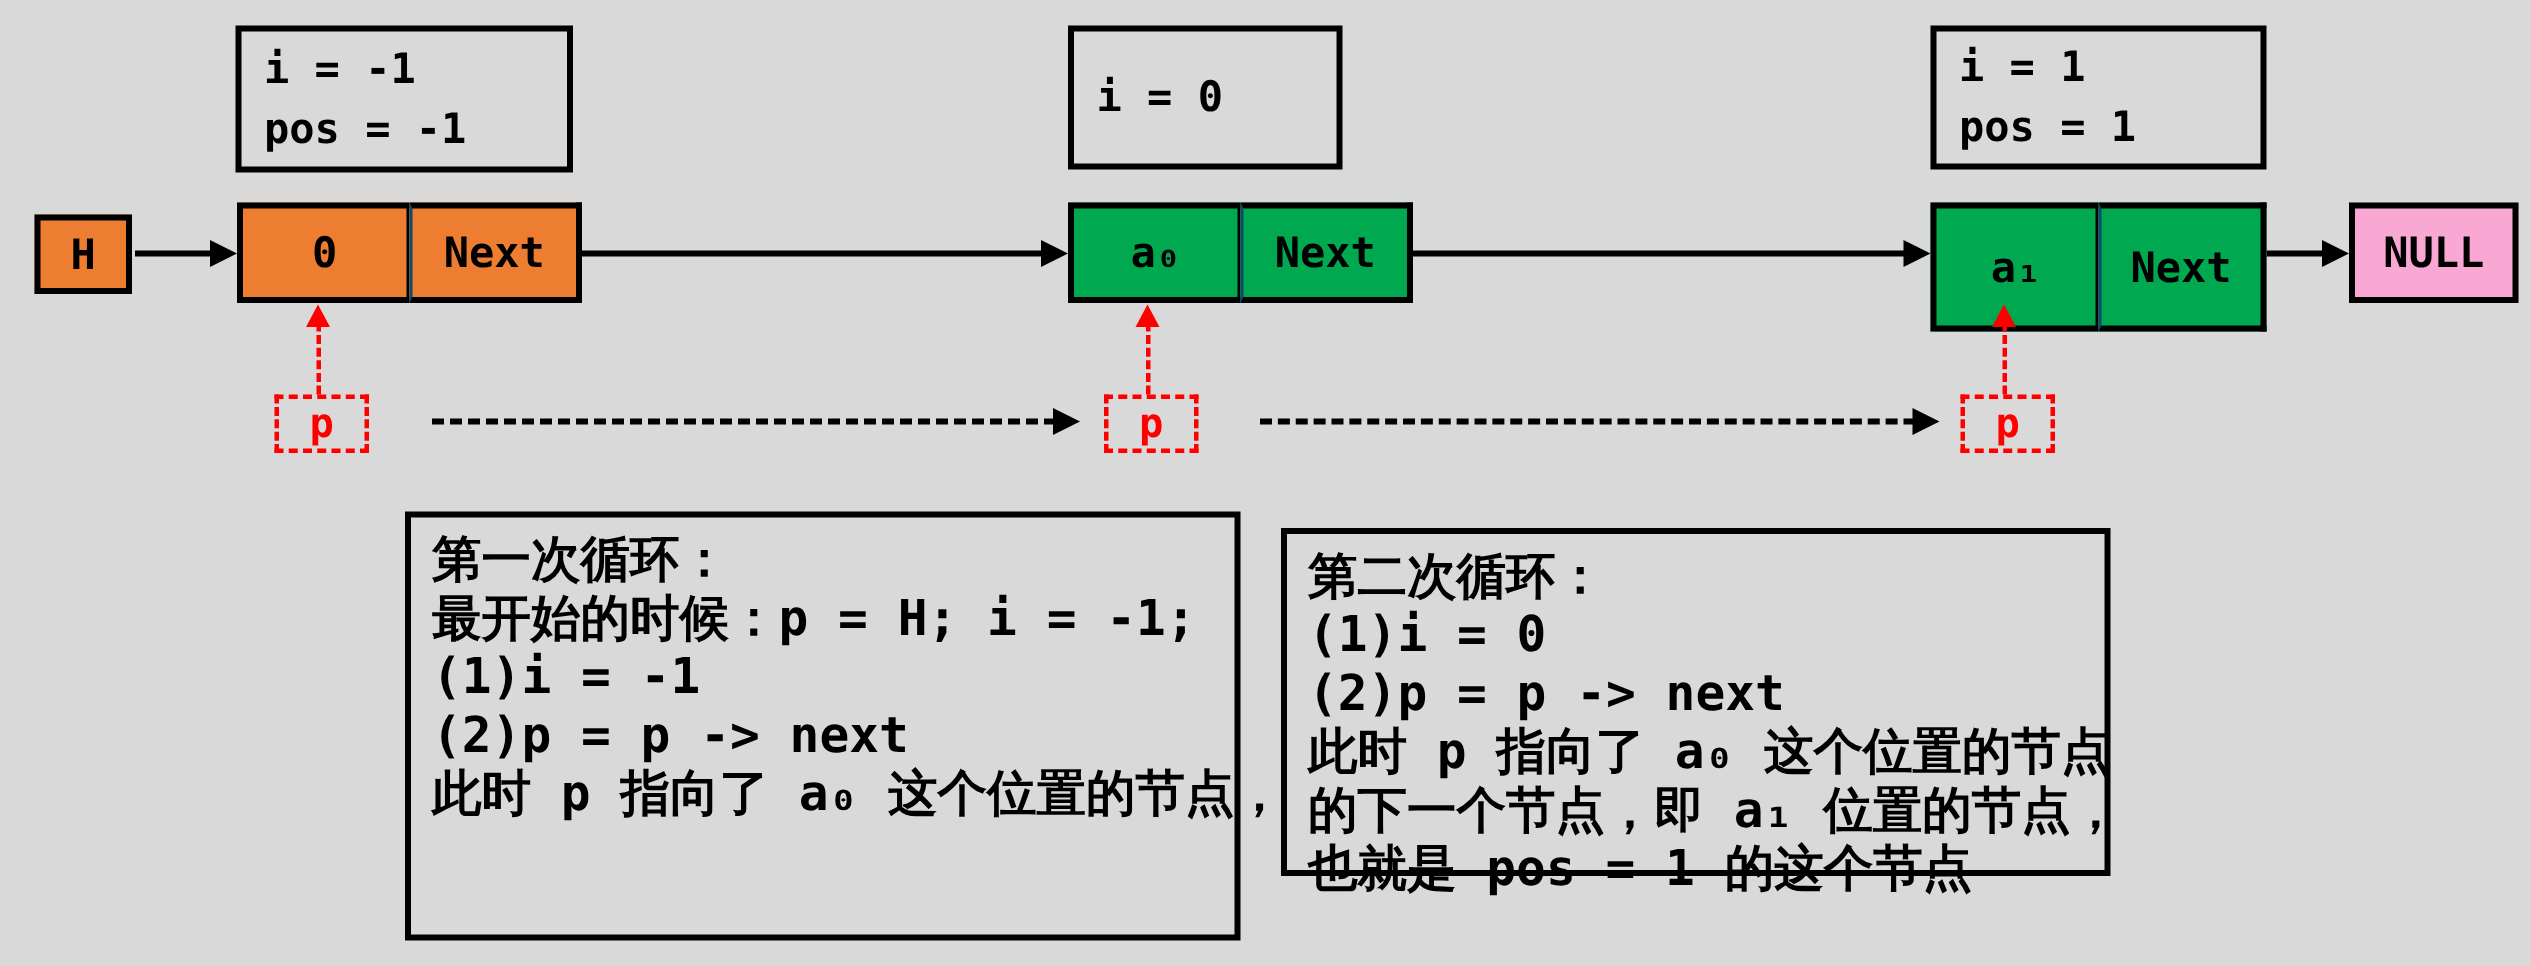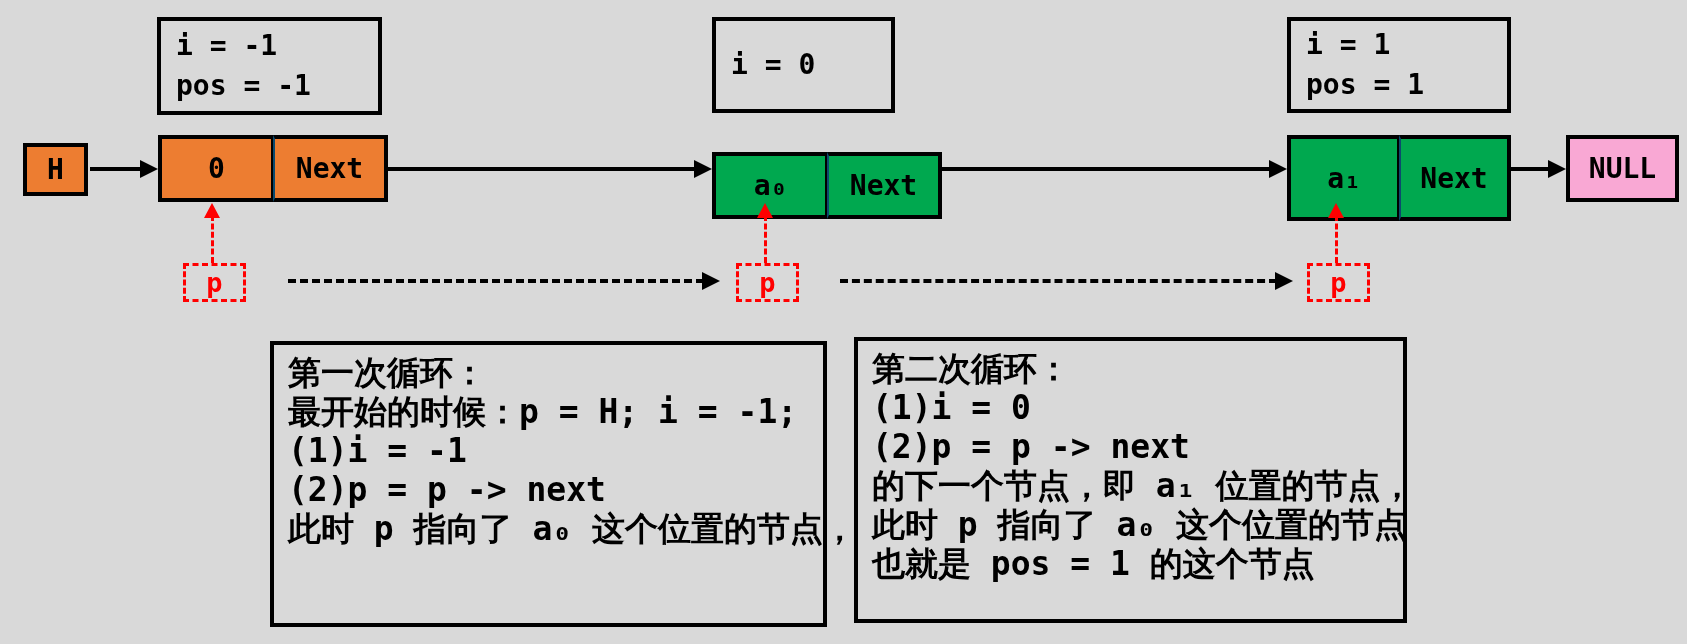--- a/index.html
+++ b/index.html
@@ -97,21 +97,21 @@
   <div class="hline" style="left:942px;top:167px;width:329px"></div>
   <div class="tri-right" style="left:1269px;top:160px"></div>
 
   <div class="hline" style="left:1511px;top:167px;width:39px"></div>
   <div class="tri-right" style="left:1548px;top:160px"></div>
 
   <div class="node orange" style="left:158px;top:135px;width:230px;height:67px">
     <div class="cell">0</div>
     <div class="cell">Next</div>
   </div>
-  <div class="node green" style="left:712px;top:152px;width:230px;height:67px">
+  <div class="node green" style="left:712px;top:135px;width:230px;height:67px">
     <div class="cell">a₀</div>
     <div class="cell">Next</div>
   </div>
   <div class="node green" style="left:1287px;top:135px;width:224px;height:86px">
     <div class="cell">a₁</div>
     <div class="cell">Next</div>
   </div>
 
   <div class="nullbox" style="left:1566px;top:135px;width:113px;height:67px">
     <span>NULL</span>
@@ -135,22 +135,22 @@
   <div class="dashline" style="left:840px;top:279px;width:437px"></div>
   <div class="tri-right" style="left:1275px;top:272px"></div>
 
   <div class="notebox" style="left:270px;top:341px;width:557px;height:286px">
     <div class="nline">第一次循环：</div>
     <div class="nline">最开始的时候：p = H; i = -1;</div>
     <div class="nline">(1)i = -1</div>
     <div class="nline">(2)p = p -&gt; next</div>
     <div class="nline">此时 p 指向了 a₀ 这个位置的节点，</div>
   </div>
-  <div class="notebox" style="left:854px;top:337px;width:553px;height:286px">
+  <div class="notebox" style="left:854px;top:352px;width:553px;height:232px">
     <div class="nline">第二次循环：</div>
     <div class="nline">(1)i = 0</div>
     <div class="nline">(2)p = p -&gt; next</div>
+    <div class="nline">此时 p 指向了 a₀ 这个位置的节点</div>
     <div class="nline">的下一个节点，即 a₁ 位置的节点，</div>
-    <div class="nline">此时 p 指向了 a₀ 这个位置的节点</div>
     <div class="nline">也就是 pos = 1 的这个节点</div>
   </div>
 
 </div>
 
 </body></html>

